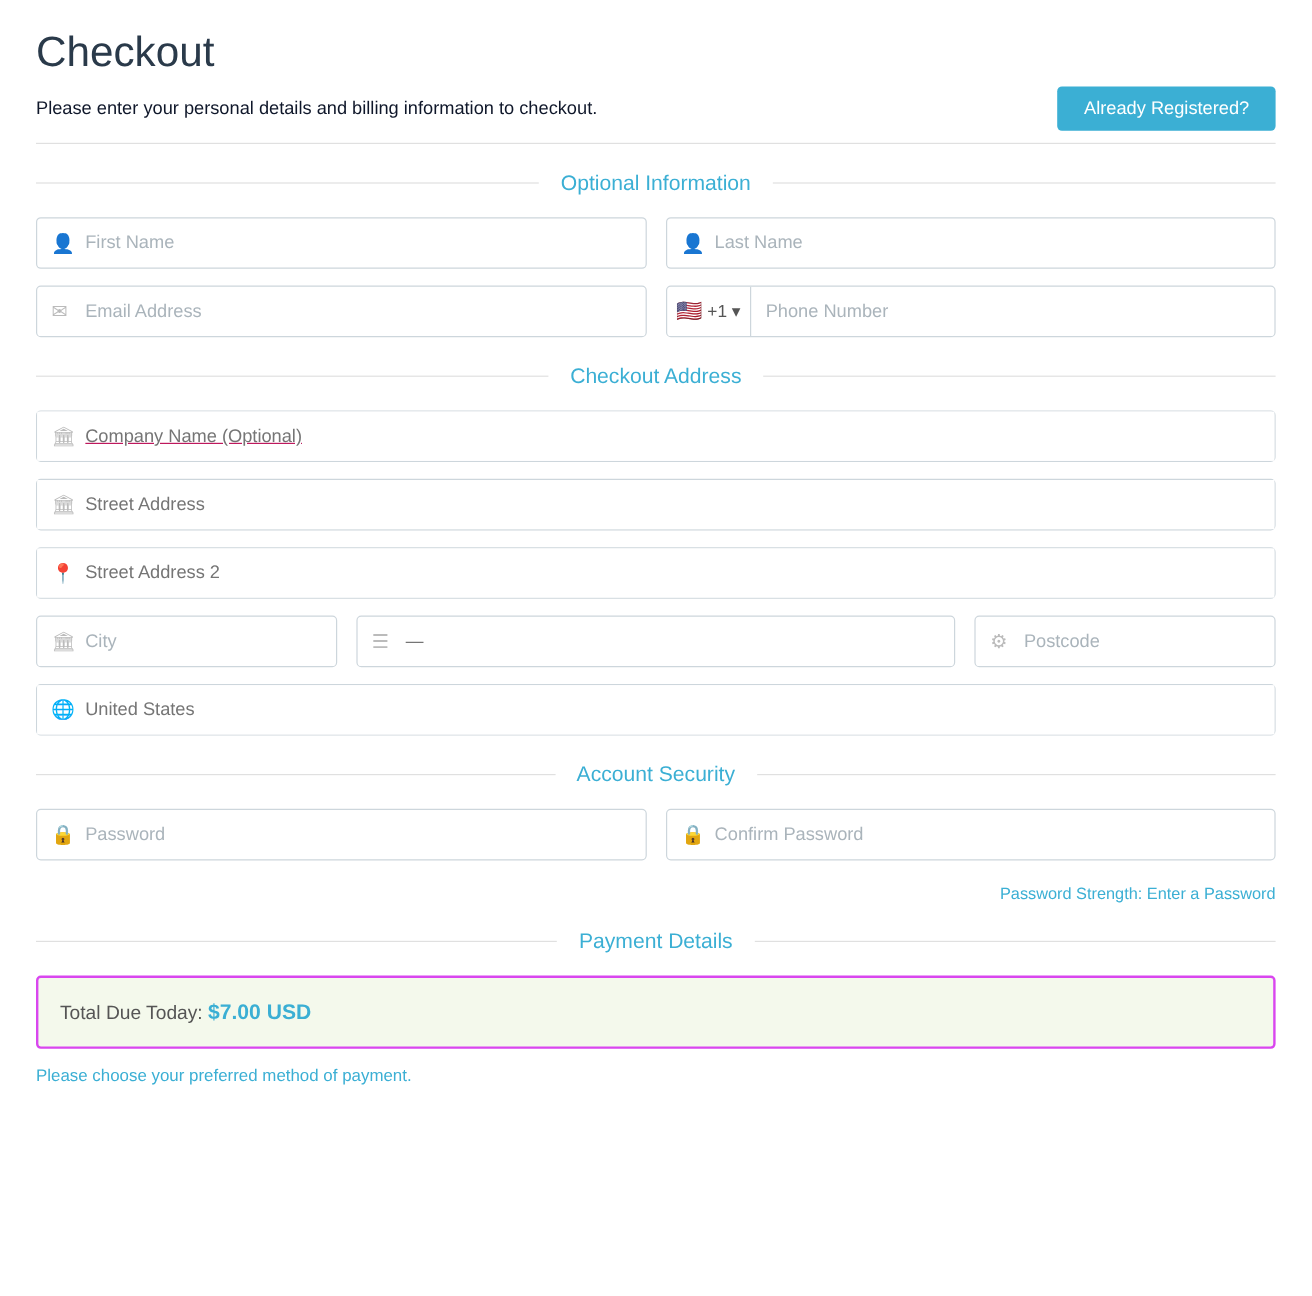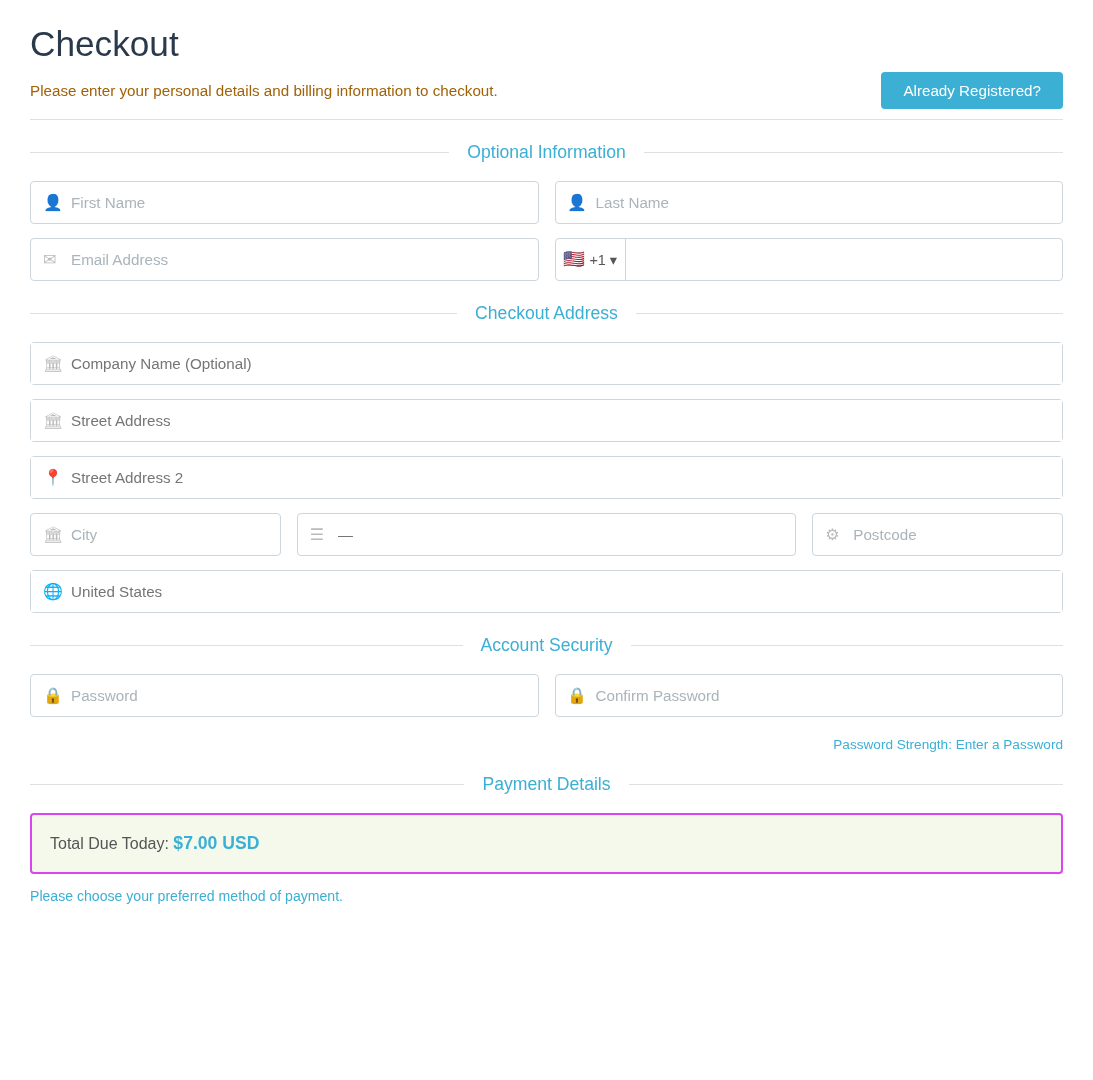--- a/index.html
+++ b/index.html
@@ -19,21 +19,21 @@
     .subtitle-row {
       display: flex;
       justify-content: space-between;
       align-items: center;
       margin-bottom: 18px;
       padding-bottom: 10px;
       border-bottom: 1px solid #e0e0e0;
     }
     .subtitle {
       font-size: 0.95rem;
-      color: #a16207;
+      color: #0f172a;
     }
     .btn-already-registered {
       background: #3bafd4;
       color: #fff;
       border: none;
       padding: 10px 22px;
       border-radius: 4px;
       font-size: 0.95rem;
       cursor: pointer;
       white-space: nowrap;
@@ -242,30 +242,31 @@
   <div class="input-wrap">
     <span class="input-icon">✉</span>
     <input type="email" placeholder="Email Address" style="">
   </div>
   <div class="phone-wrap">
     <div class="phone-prefix">
       <span class="flag">🇺🇸</span>
       <span>+1</span>
       <span>▾</span>
     </div>
+    <input type="tel" class="phone-input" placeholder="Phone Number" style="">
   </div>
 </div>
 
 <div class="section-divider">
   <span class="section-title">Checkout Address</span>
 </div>
 
 <div class="country-wrap" style="margin-bottom:14px;">
   <span class="input-icon" style="position:absolute;left:12px;color:#bbb;">🏛</span>
-  <input type="text" style="padding-left: 40px; border: none; outline: none; width: 100%; padding-top: 12px; padding-bottom: 12px; font-size: 0.95rem; color: #be185d;" placeholder="Company Name (Optional)">
+  <input type="text" style="padding-left: 40px; border: none; outline: none; width: 100%; padding-top: 12px; padding-bottom: 12px; font-size: 0.95rem; color: #be185d; text-decoration: underline;" placeholder="Company Name (Optional)">
 </div>
 
 <div class="country-wrap" style="margin-bottom:14px;">
   <span class="input-icon" style="position:absolute;left:12px;color:#bbb;">🏛</span>
   <input type="text" style="padding-left: 40px; border: none; outline: none; width: 100%; padding-top: 12px; padding-bottom: 12px; font-size: 0.95rem; color: rgb(170, 180, 187);" placeholder="Street Address">
 </div>
 
 <div class="country-wrap" style="margin-bottom:14px;">
   <span class="input-icon" style="position:absolute;left:12px;color:#bbb;">📍</span>
   <input type="text" style="padding-left: 40px; border: none; outline: none; width: 100%; padding-top: 12px; padding-bottom: 12px; font-size: 0.95rem; color: rgb(170, 180, 187);" placeholder="Street Address 2">

